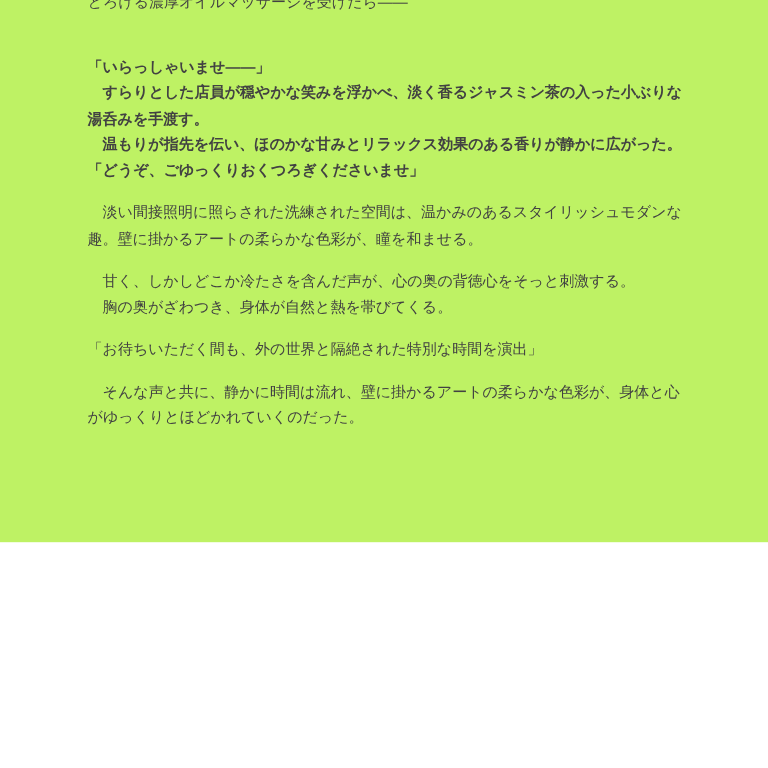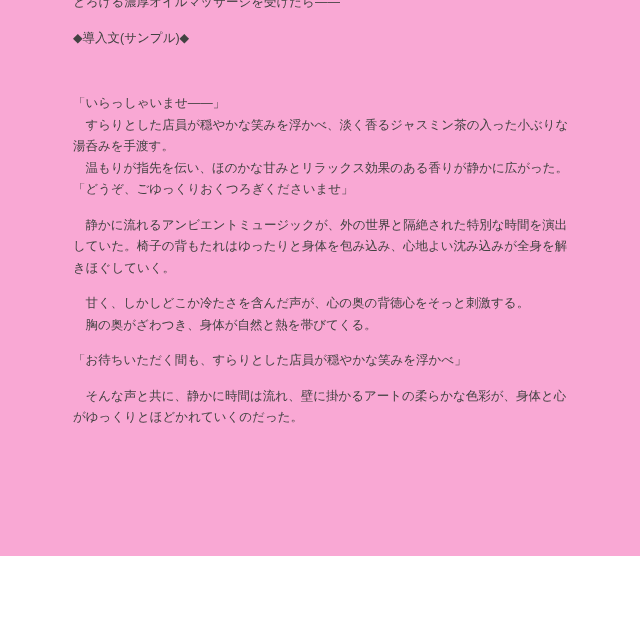--- a/index.html
+++ b/index.html
@@ -1,54 +1,52 @@
 <!DOCTYPE html>
 <html><head>
 <meta charset="utf-8">
 <style>
   * { box-sizing: border-box; }
   html, body { margin: 0; padding: 0; }
   .page {
     position: relative;
     width: 640px;
-    height: 556px;
-    background: #f9a8d4;
+    height: 452px;
+    background: #bef264;
     overflow: hidden;
   }
   .doc {
     margin-top: -8px;
     padding: 0 60px 0 73px;
     font-family: "Liberation Sans", "DejaVu Sans", sans-serif;
     font-size: 12.5px;
     line-height: 21.5px;
     color: #424242;
     font-weight: 400;
   }
   .doc p {
     margin: 14px 0 0 0;
     white-space: pre;          
     letter-spacing: 0;
   }
   .doc p:first-child { margin-top: 0; }
-  .doc p.gap-large { margin-top: 44px; }
+  .doc p.gap-large { margin-top: 32px; font-weight: bold; }
 </style>
 </head>
 <body>
 
 <div class="page">
   <div class="doc">
     <p>とろける濃厚オイルマッサージを受けたら――</p>
-    <p>◆導入文(サンプル)◆</p>
     <p class="gap-large">「いらっしゃいませ――」
 　すらりとした店員が穏やかな笑みを浮かべ、淡く香るジャスミン茶の入った小ぶりな
 湯呑みを手渡す。
 　温もりが指先を伝い、ほのかな甘みとリラックス効果のある香りが静かに広がった。
 「どうぞ、ごゆっくりおくつろぎくださいませ」</p>
-    <p>　静かに流れるアンビエントミュージックが、外の世界と隔絶された特別な時間を演出
-していた。椅子の背もたれはゆったりと身体を包み込み、心地よい沈み込みが全身を解
-きほぐしていく。</p>
+    <p>　淡い間接照明に照らされた洗練された空間は、温かみのあるスタイリッシュモダンな
+趣。壁に掛かるアートの柔らかな色彩が、瞳を和ませる。</p>
     <p>　甘く、しかしどこか冷たさを含んだ声が、心の奥の背徳心をそっと刺激する。
 　胸の奥がざわつき、身体が自然と熱を帯びてくる。</p>
-    <p>「お待ちいただく間も、すらりとした店員が穏やかな笑みを浮かべ」</p>
+    <p>「お待ちいただく間も、外の世界と隔絶された特別な時間を演出」</p>
     <p>　そんな声と共に、静かに時間は流れ、壁に掛かるアートの柔らかな色彩が、身体と心
 がゆっくりとほどかれていくのだった。</p>
   </div>
 </div>
 
 </body></html>

